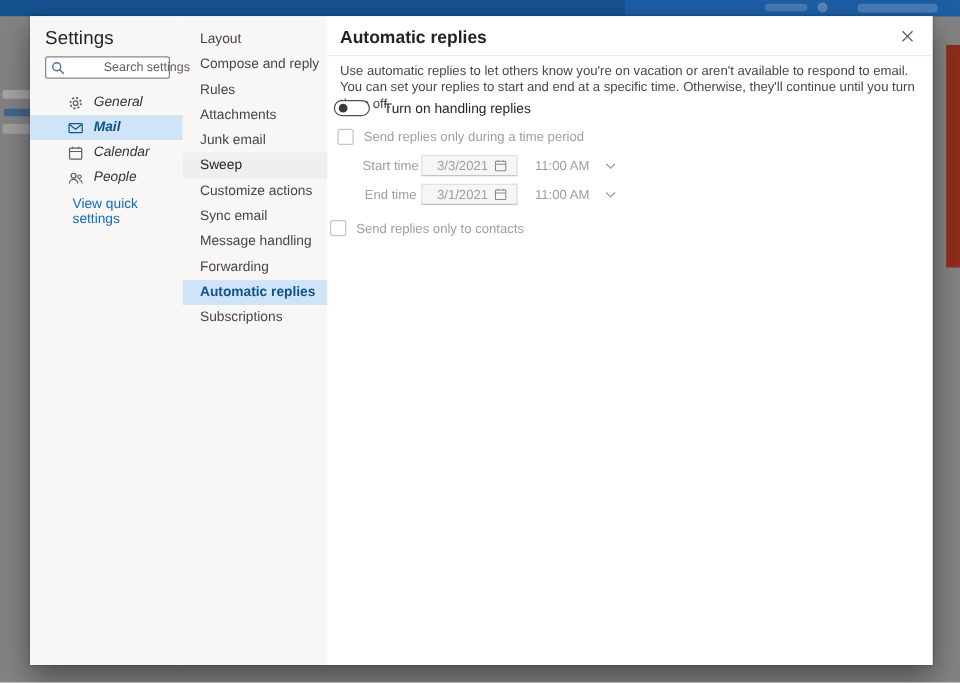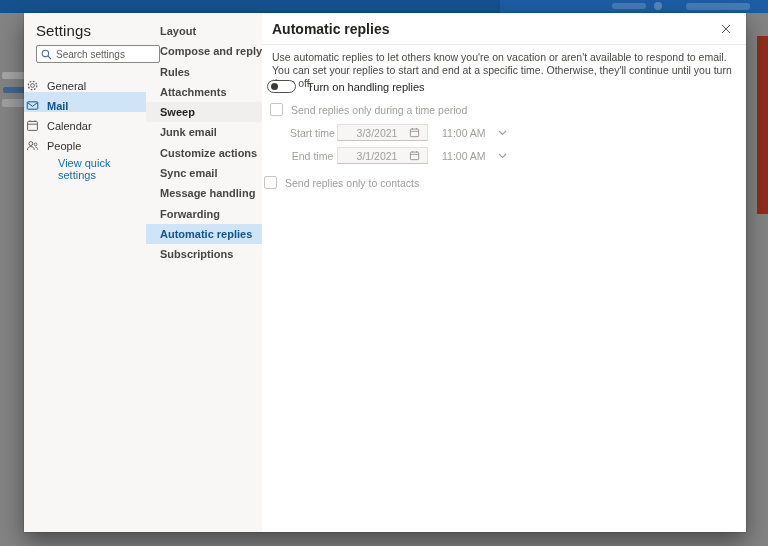--- a/index.html
+++ b/index.html
@@ -27,40 +27,40 @@
   
   .modal {
     position:absolute; left:24px; top:13px; width:722px; height:519px;
     background:#ffffff; display:flex;
     box-shadow:0 10px 22px rgba(0,0,0,.42), 0 0 2px rgba(0,0,0,.3);
   }
   
   .col-settings { width:122px; background:#f9f7f6; position:relative; flex:none; }
   .settings-title { position:absolute; left:12px; top:9px; font-size:15px; font-weight:400; color:#252423; letter-spacing:.1px; }
   .search-box {
-    position:absolute; left:12px; top:32px; width:124px; height:18px;
+    position:absolute; left:12px; top:32px; width:100px; height:18px;
     background:#fff; border:1px solid #8a8886; border-radius:2px;
-    display:flex; align-items:center; padding:0 4px;
+    display:flex; align-items:center; padding:0 4px;gap:27px;
   }
   .search-box input {
     border:none; outline:none; background:transparent; width:76px;
     font-family:inherit; font-size:10px; color:#605e5c; padding-left:4px;
   }
   .search-box input::placeholder { color:#605e5c; }
   .nav-list { position:absolute; left:0; top:59px; width:122px; }
-  .nav-item { height:20px; display:flex; align-items:flex-end; padding-left:2px; cursor:pointer; }
+  .nav-item { height:20px; display:flex; align-items:center; padding-left:30px; cursor:pointer;font-style:italic; }
   .nav-item .nav-icon { width:14px; height:14px; flex:none; display:flex; align-items:center; }
   .nav-item .nav-label { font-size:11px; color:#323130; margin-left:7px; }
   .nav-item.selected { background:#cfe4f7; }
   .nav-item.selected .nav-label { color:#0f548c; font-weight:700; }
   .quick-link { position:absolute; left:34px; top:144px; font-size:11px; color:#0f6cbd; cursor:pointer; }
 
   
   .col-categories { width:116px; background:#f9f7f6; padding-top:8px; flex:none; }
-  .cat-item { height:20.3px; line-height:20.3px; padding-left:14px; font-size:11px; color:#484644; cursor:pointer; white-space:nowrap;font-weight:bold; }
+  .cat-item { height:20.3px; line-height:20.3px; padding-left:14px; font-size:11px; color:#484644; cursor:pointer; white-space:nowrap; }
   .cat-item.hovered { background:#f1efed; color:#201f1e; }
   .cat-item.selected { background:#cfe4f7; color:#0f548c; font-weight:700; }
 
   
   .col-detail { flex:1; background:#fff; position:relative; }
   .detail-title { position:absolute; left:10px; top:8px; font-size:14px; font-weight:700; color:#252423; }
   .close-btn { position:absolute; top:9px; right:13px; width:14px; height:14px; display:flex; align-items:center; justify-content:center; cursor:pointer; }
   .header-divider { position:absolute; left:0; right:0; top:31px; height:1px; background:#edebe9; }
   .detail-desc { position:absolute; left:10px; top:38px; width:470px; font-size:10.5px; line-height:13.2px; color:#4a4846; }
   .toggle-row { position:absolute; left:5px; top:67px; display:flex; align-items:center; cursor:pointer; }
@@ -70,21 +70,21 @@
   .checkbox-row { position:absolute; display:flex; align-items:center; }
   .cb-box { width:13px; height:13px; border:1px solid #c8c6c4; border-radius:2px; background:#fff; flex:none; }
   .cb-label { margin-left:8px; font-size:10.5px; color:#a19f9d; }
   .cb-row-1 { left:8px; top:90px; }
   .cb-row-2 { left:2px; top:163px; }
   .time-row { position:absolute; left:26px; height:17px; display:flex; align-items:center;text-align:center; }
   .time-row-start { top:111px; }
   .time-row-end { top:134px; }
   .time-label { width:49px; font-size:10.5px; color:#a19f9d; flex:none; }
   .date-field {
-    width:91px; height:17px; background:#f7f6f5;
+    width:77px; height:17px; background:#f7f6f5;
     border:1px solid #e3e1df; border-bottom:1px solid #c6c4c2;
     display:flex; align-items:center; padding:0 7px 0 7px; flex:none;
   }
   .date-text { flex:1; font-size:10.5px; color:#a19f9d; }
   .time-value { margin-left:14px; font-size:10.5px; color:#a19f9d; }
   .time-chevron { margin-left:12px; display:flex; align-items:center; }
   svg { display:block; }
 </style>
 </head>
 <body>
@@ -158,22 +158,22 @@
       </div>
     </div>
     <div class="quick-link">View quick settings</div>
   </div>
 
   <div class="col-categories">
     <div class="cat-item">Layout</div>
     <div class="cat-item">Compose and reply</div>
     <div class="cat-item">Rules</div>
     <div class="cat-item">Attachments</div>
+    <div class="cat-item">Junk email</div>
     <div class="cat-item hovered">Sweep</div>
-    <div class="cat-item">Junk email</div>
     <div class="cat-item">Customize actions</div>
     <div class="cat-item">Sync email</div>
     <div class="cat-item">Message handling</div>
     <div class="cat-item">Forwarding</div>
     <div class="cat-item selected">Automatic replies</div>
     <div class="cat-item">Subscriptions</div>
   </div>
 
   <div class="col-detail">
     <div class="detail-title">Automatic replies</div>

